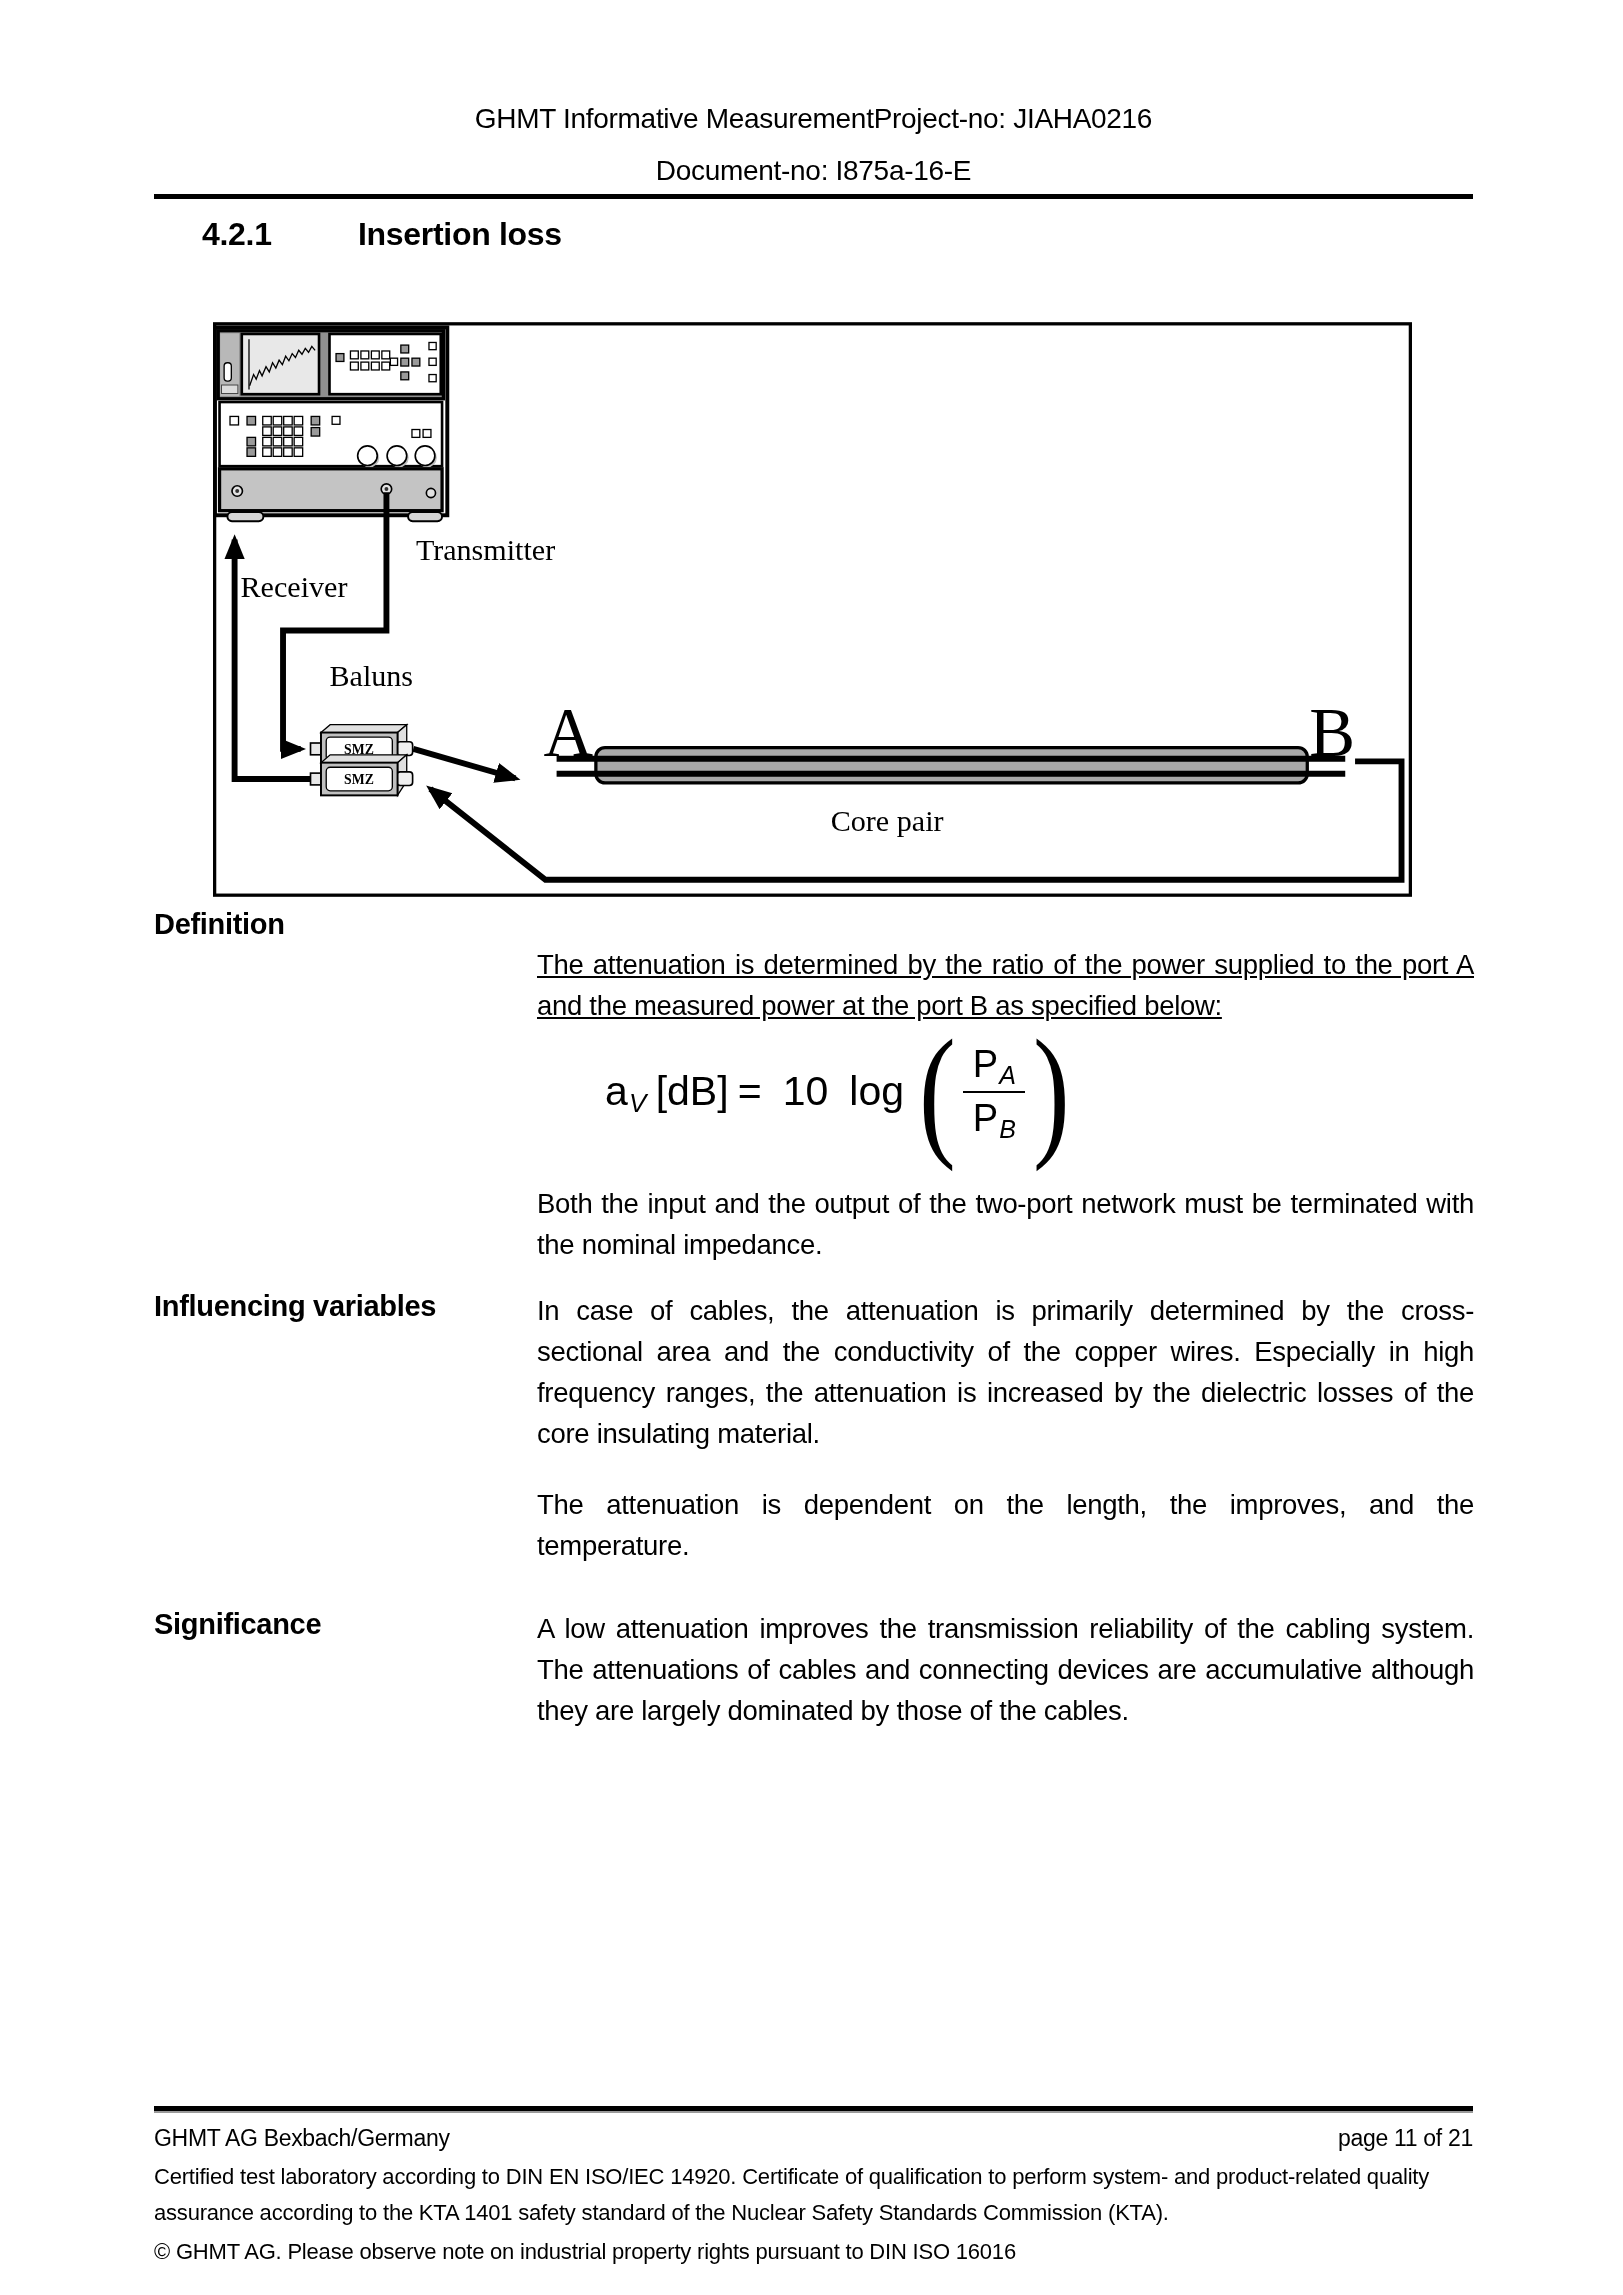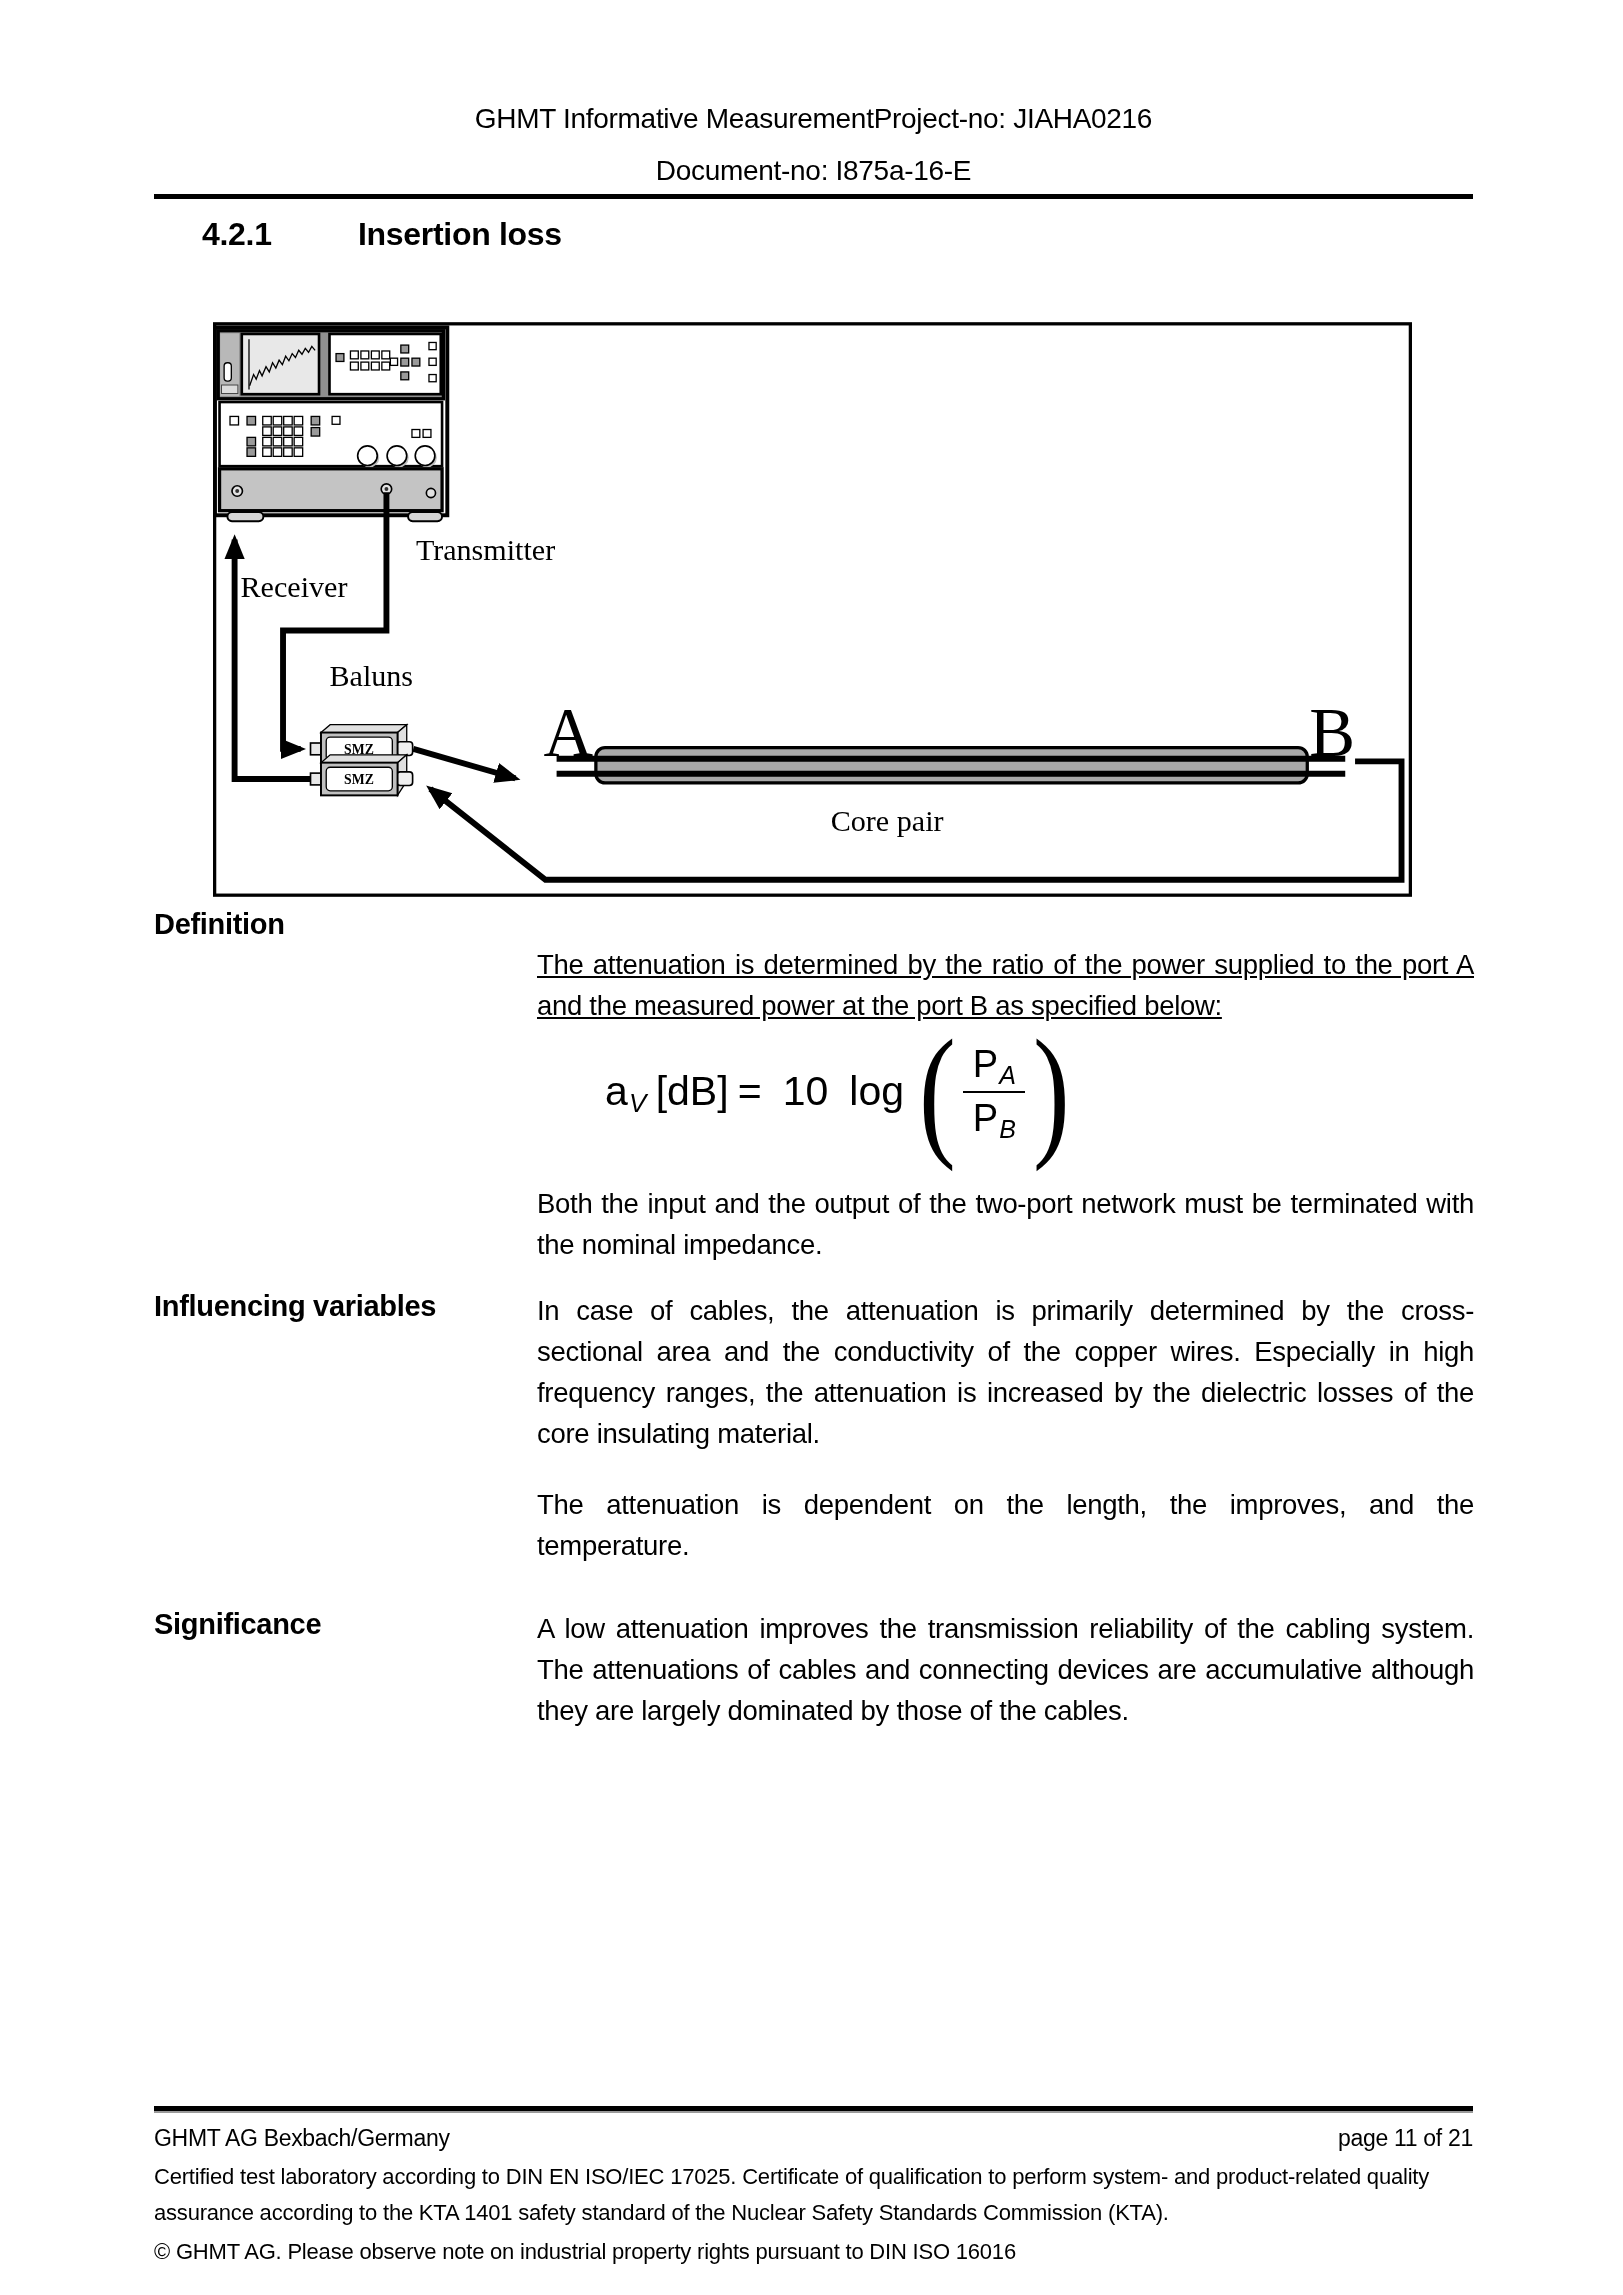--- a/index.html
+++ b/index.html
@@ -215,15 +215,15 @@
 <div class="body-col" style="top:1484px;">The attenuation is dependent on the length, the improves, and the temperature.</div>
 
 <div class="lbl" style="top:1608px;">Significance</div>
 <div class="body-col" style="top:1608px;">A low attenuation improves the transmission reliability of the cabling system. The attenuations of cables and connecting devices are accumulative although they are largely dominated by those of the cables.</div>
 
 <div class="ftr-rule"></div>
 <div class="ftr-line">
   <span>GHMT AG Bexbach/Germany</span>
   <span>page 11 of 21</span>
 </div>
-<div class="ftr-small" style="top:2159px;">Certified test laboratory according to DIN EN ISO/IEC 17025. Certificate of qualification to perform system- and product-related quality assurance according to the KTA 1401 safety standard of the Nuclear Safety Standards Commission (KTA).</div>
+<div class="ftr-small" style="top:2159px;">Certified test laboratory according to DIN EN ISO/IEC 14920. Certificate of qualification to perform system- and product-related quality assurance according to the KTA 1401 safety standard of the Nuclear Safety Standards Commission (KTA).</div>
 <div class="ftr-small" style="top:2234px;">© GHMT AG. Please observe note on industrial property rights pursuant to DIN ISO 16016</div>
 
 
 </body></html>

